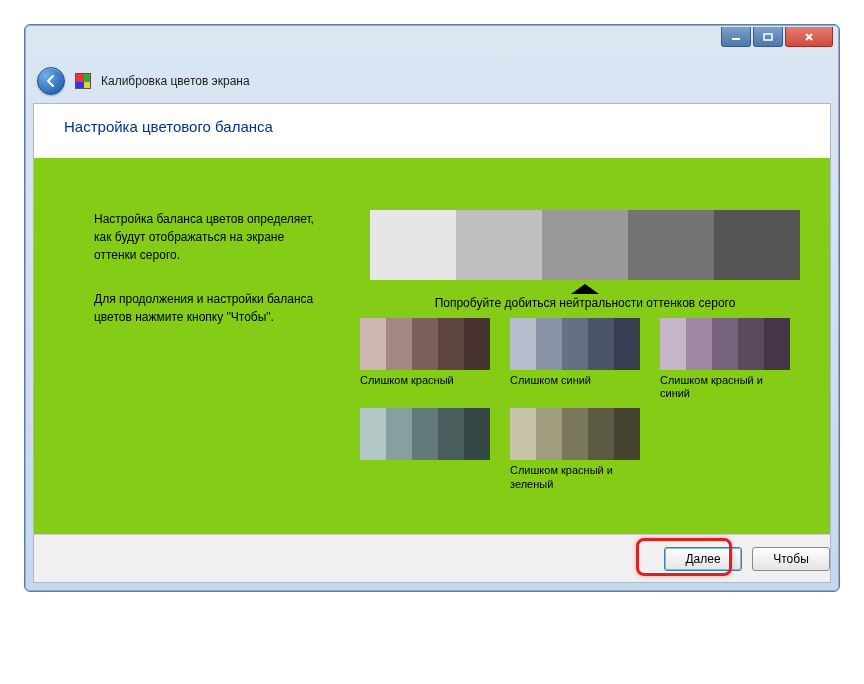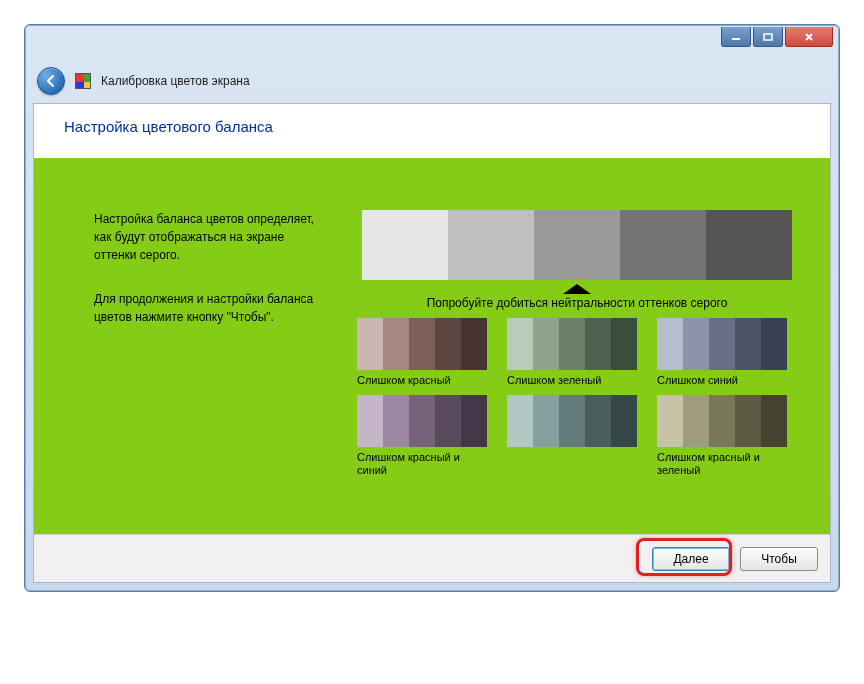--- a/index.html
+++ b/index.html
@@ -104,21 +104,21 @@
     .leftcol {
       width: 230px;
       flex: 0 0 230px;
       line-height: 1.5;
     }
     .leftcol p { margin-bottom: 26px; }
     .rightcol {
       flex: 1;
       display: flex;
       flex-direction: column;
-      align-items: center;
+      align-items: flex-end;
     }
     
     .gray-swatches {
       display: flex;
       width: 430px; height: 70px;
     }
     .gray-swatches div { flex: 1; }
     .g0 { background: #e6e6e6; }
     .g1 { background: #bfbfbf; }
     .g2 { background: #999999; }
@@ -169,21 +169,21 @@
 
     
     .footer {
       position: absolute;
       left: 0; right: 0; bottom: 0; height: 48px;
       background: #f0f0f0;
       border-top: 1px solid #d0d0d0;
       display: flex;
       justify-content: flex-end;
       align-items: center;
-      padding-right: 12px;
+      padding-right: 0;
       gap: 10px;
     }
     .btn {
       min-width: 78px;
       padding: 4px 14px;
       font-size: 12px;
       font-family: inherit;
       border: 1px solid #8a8a8a;
       border-radius: 3px;
       background: linear-gradient(#fdfdfd, #e4e4e4);
@@ -267,30 +267,20 @@
                 <div style="background: rgb(204, 182, 178);"></div>
                 <div style="background: rgb(165, 135, 131);"></div>
                 <div style="background: rgb(125, 95, 91);"></div>
                 <div style="background: rgb(93, 70, 66);"></div>
                 <div style="background: rgb(71, 51, 48);"></div>
               </div>
               <div class="tint-label">Слишком красный</div>
             </div>
             <div class="tint-item">
               <div class="tint-swatches">
-                <div style="background: rgb(185, 202, 185);"></div>
-                <div style="background: rgb(143, 164, 143);"></div>
-                <div style="background: rgb(106, 127, 106);"></div>
-                <div style="background: rgb(79, 98, 79);"></div>
-                <div style="background: rgb(58, 76, 58);"></div>
-              </div>
-              <div class="tint-label">Слишком зеленый</div>
-            </div>
-            <div class="tint-item">
-              <div class="tint-swatches">
                 <div style="background: rgb(182, 189, 204);"></div>
                 <div style="background: rgb(138, 147, 168);"></div>
                 <div style="background: rgb(102, 111, 134);"></div>
                 <div style="background: rgb(76, 84, 103);"></div>
                 <div style="background: rgb(57, 63, 80);"></div>
               </div>
               <div class="tint-label">Слишком синий</div>
             </div>
             <div class="tint-item">
               <div class="tint-swatches">

